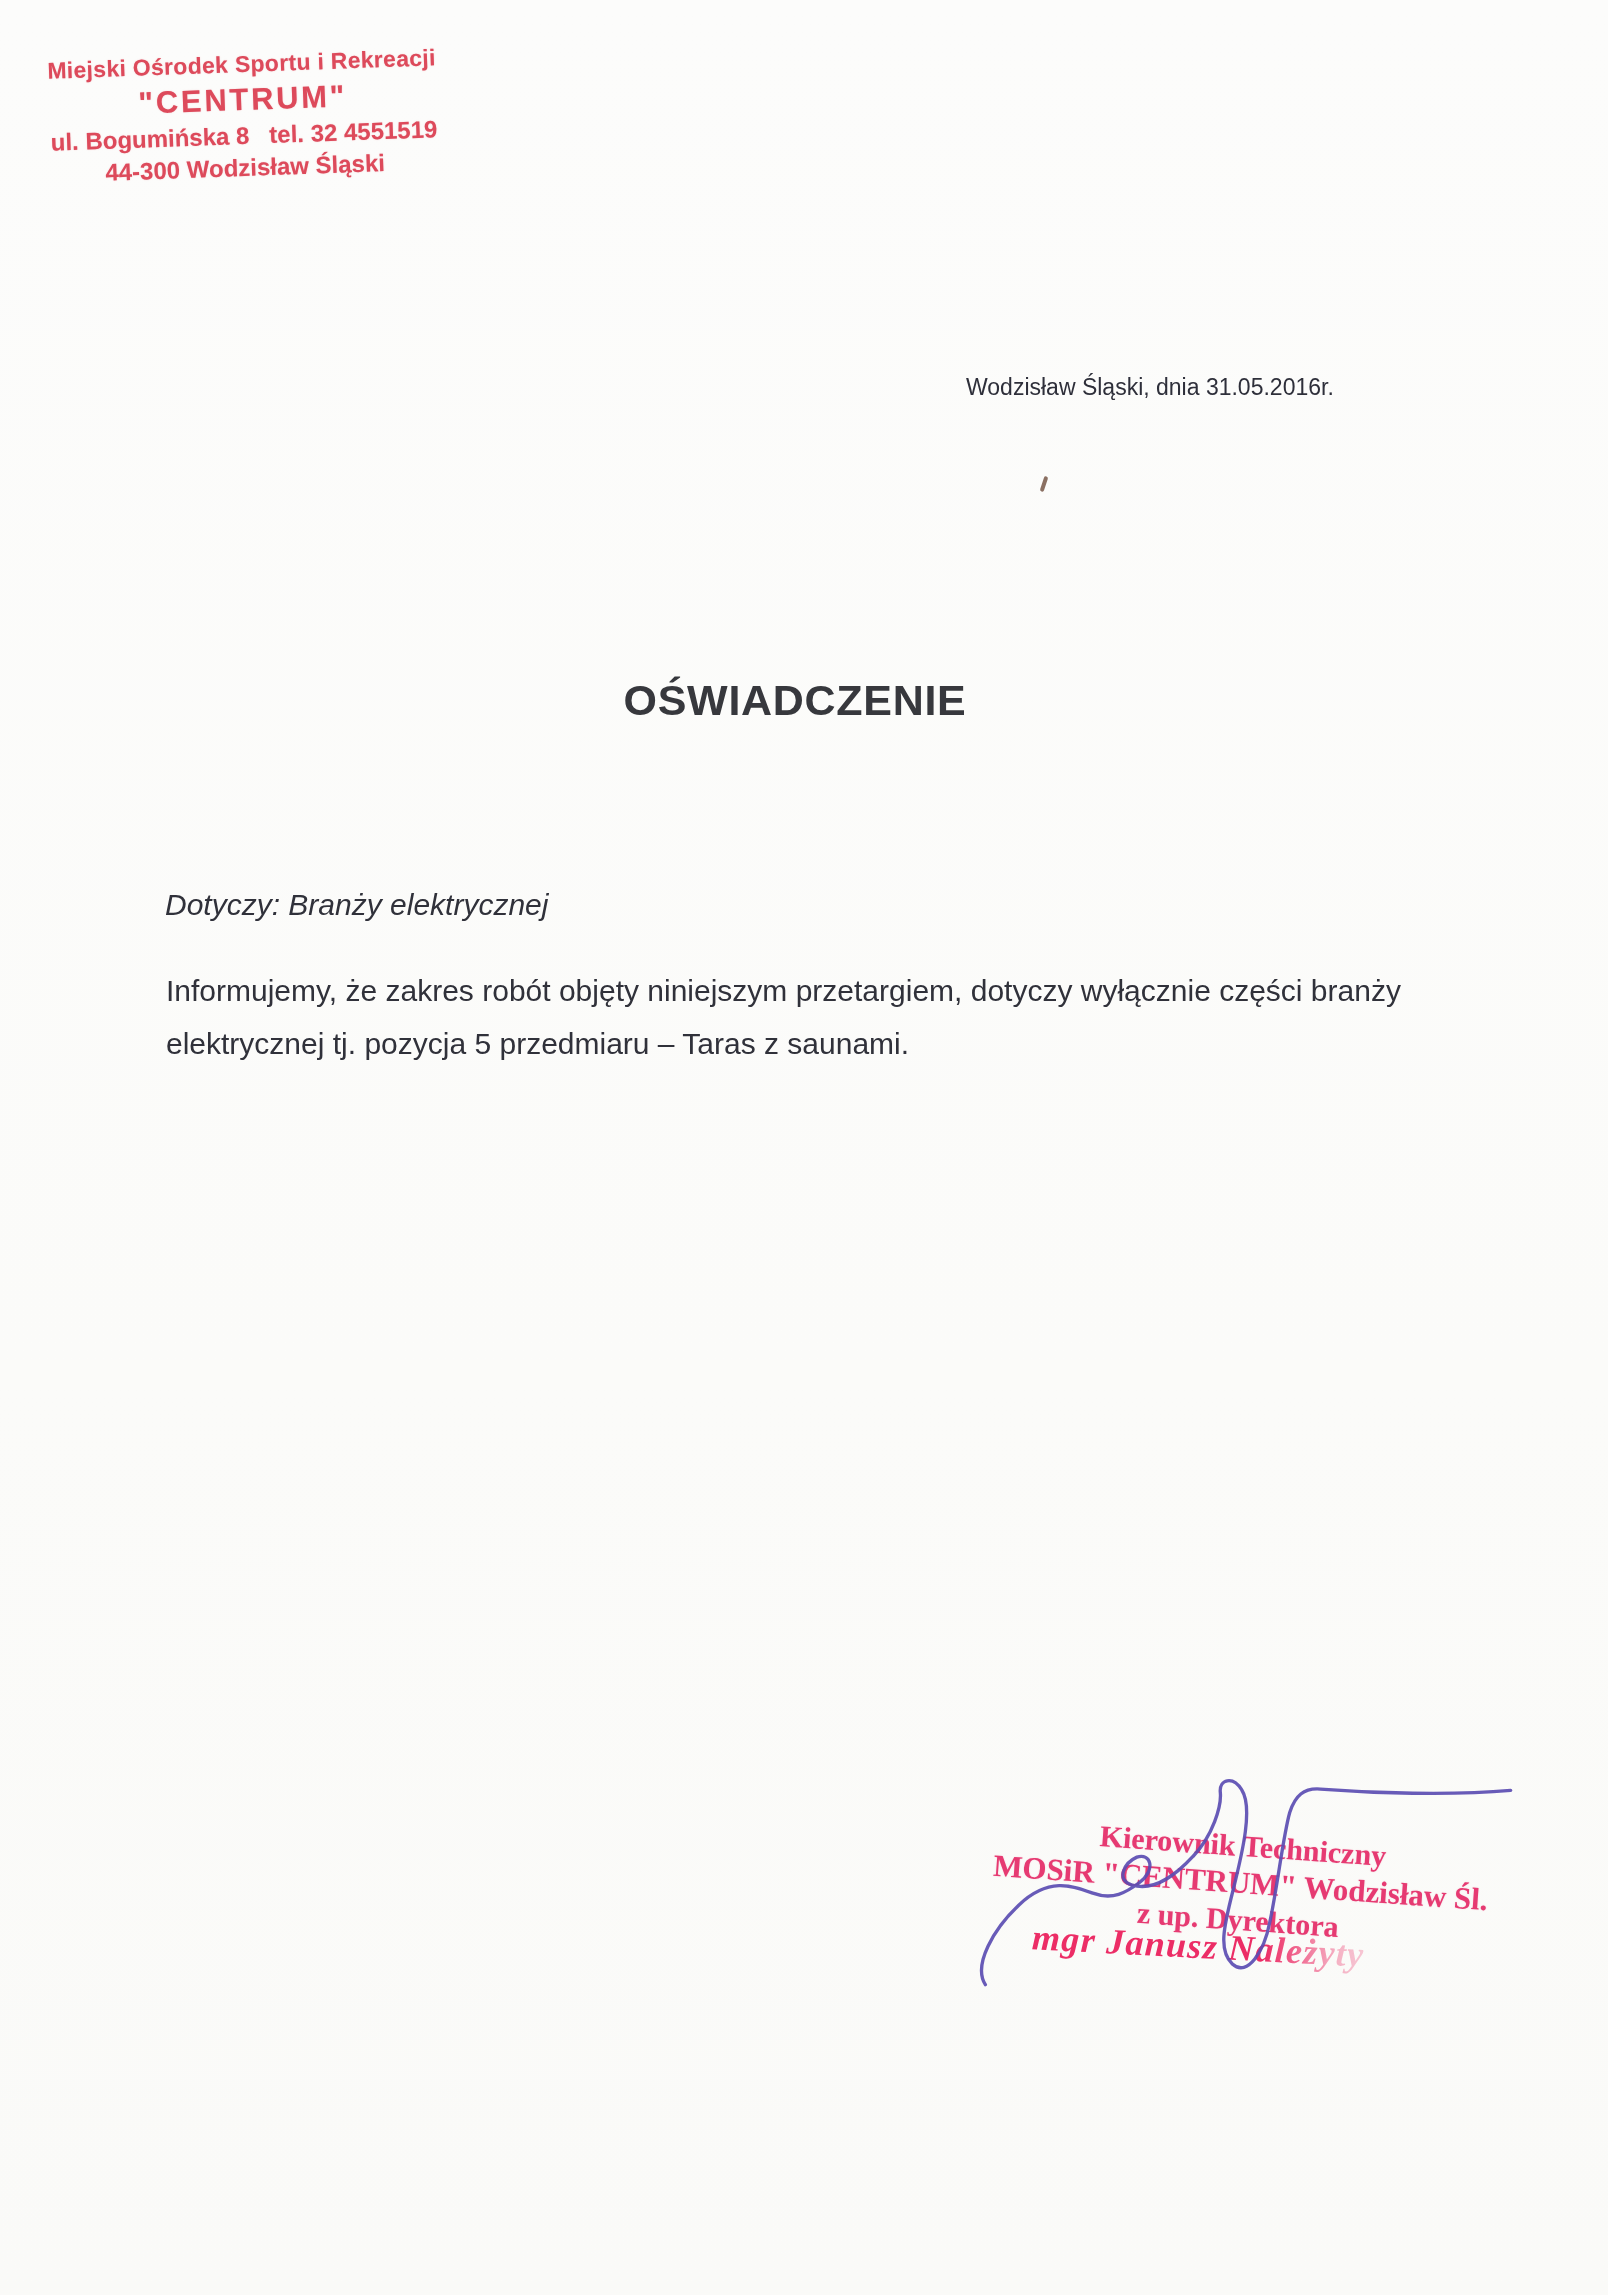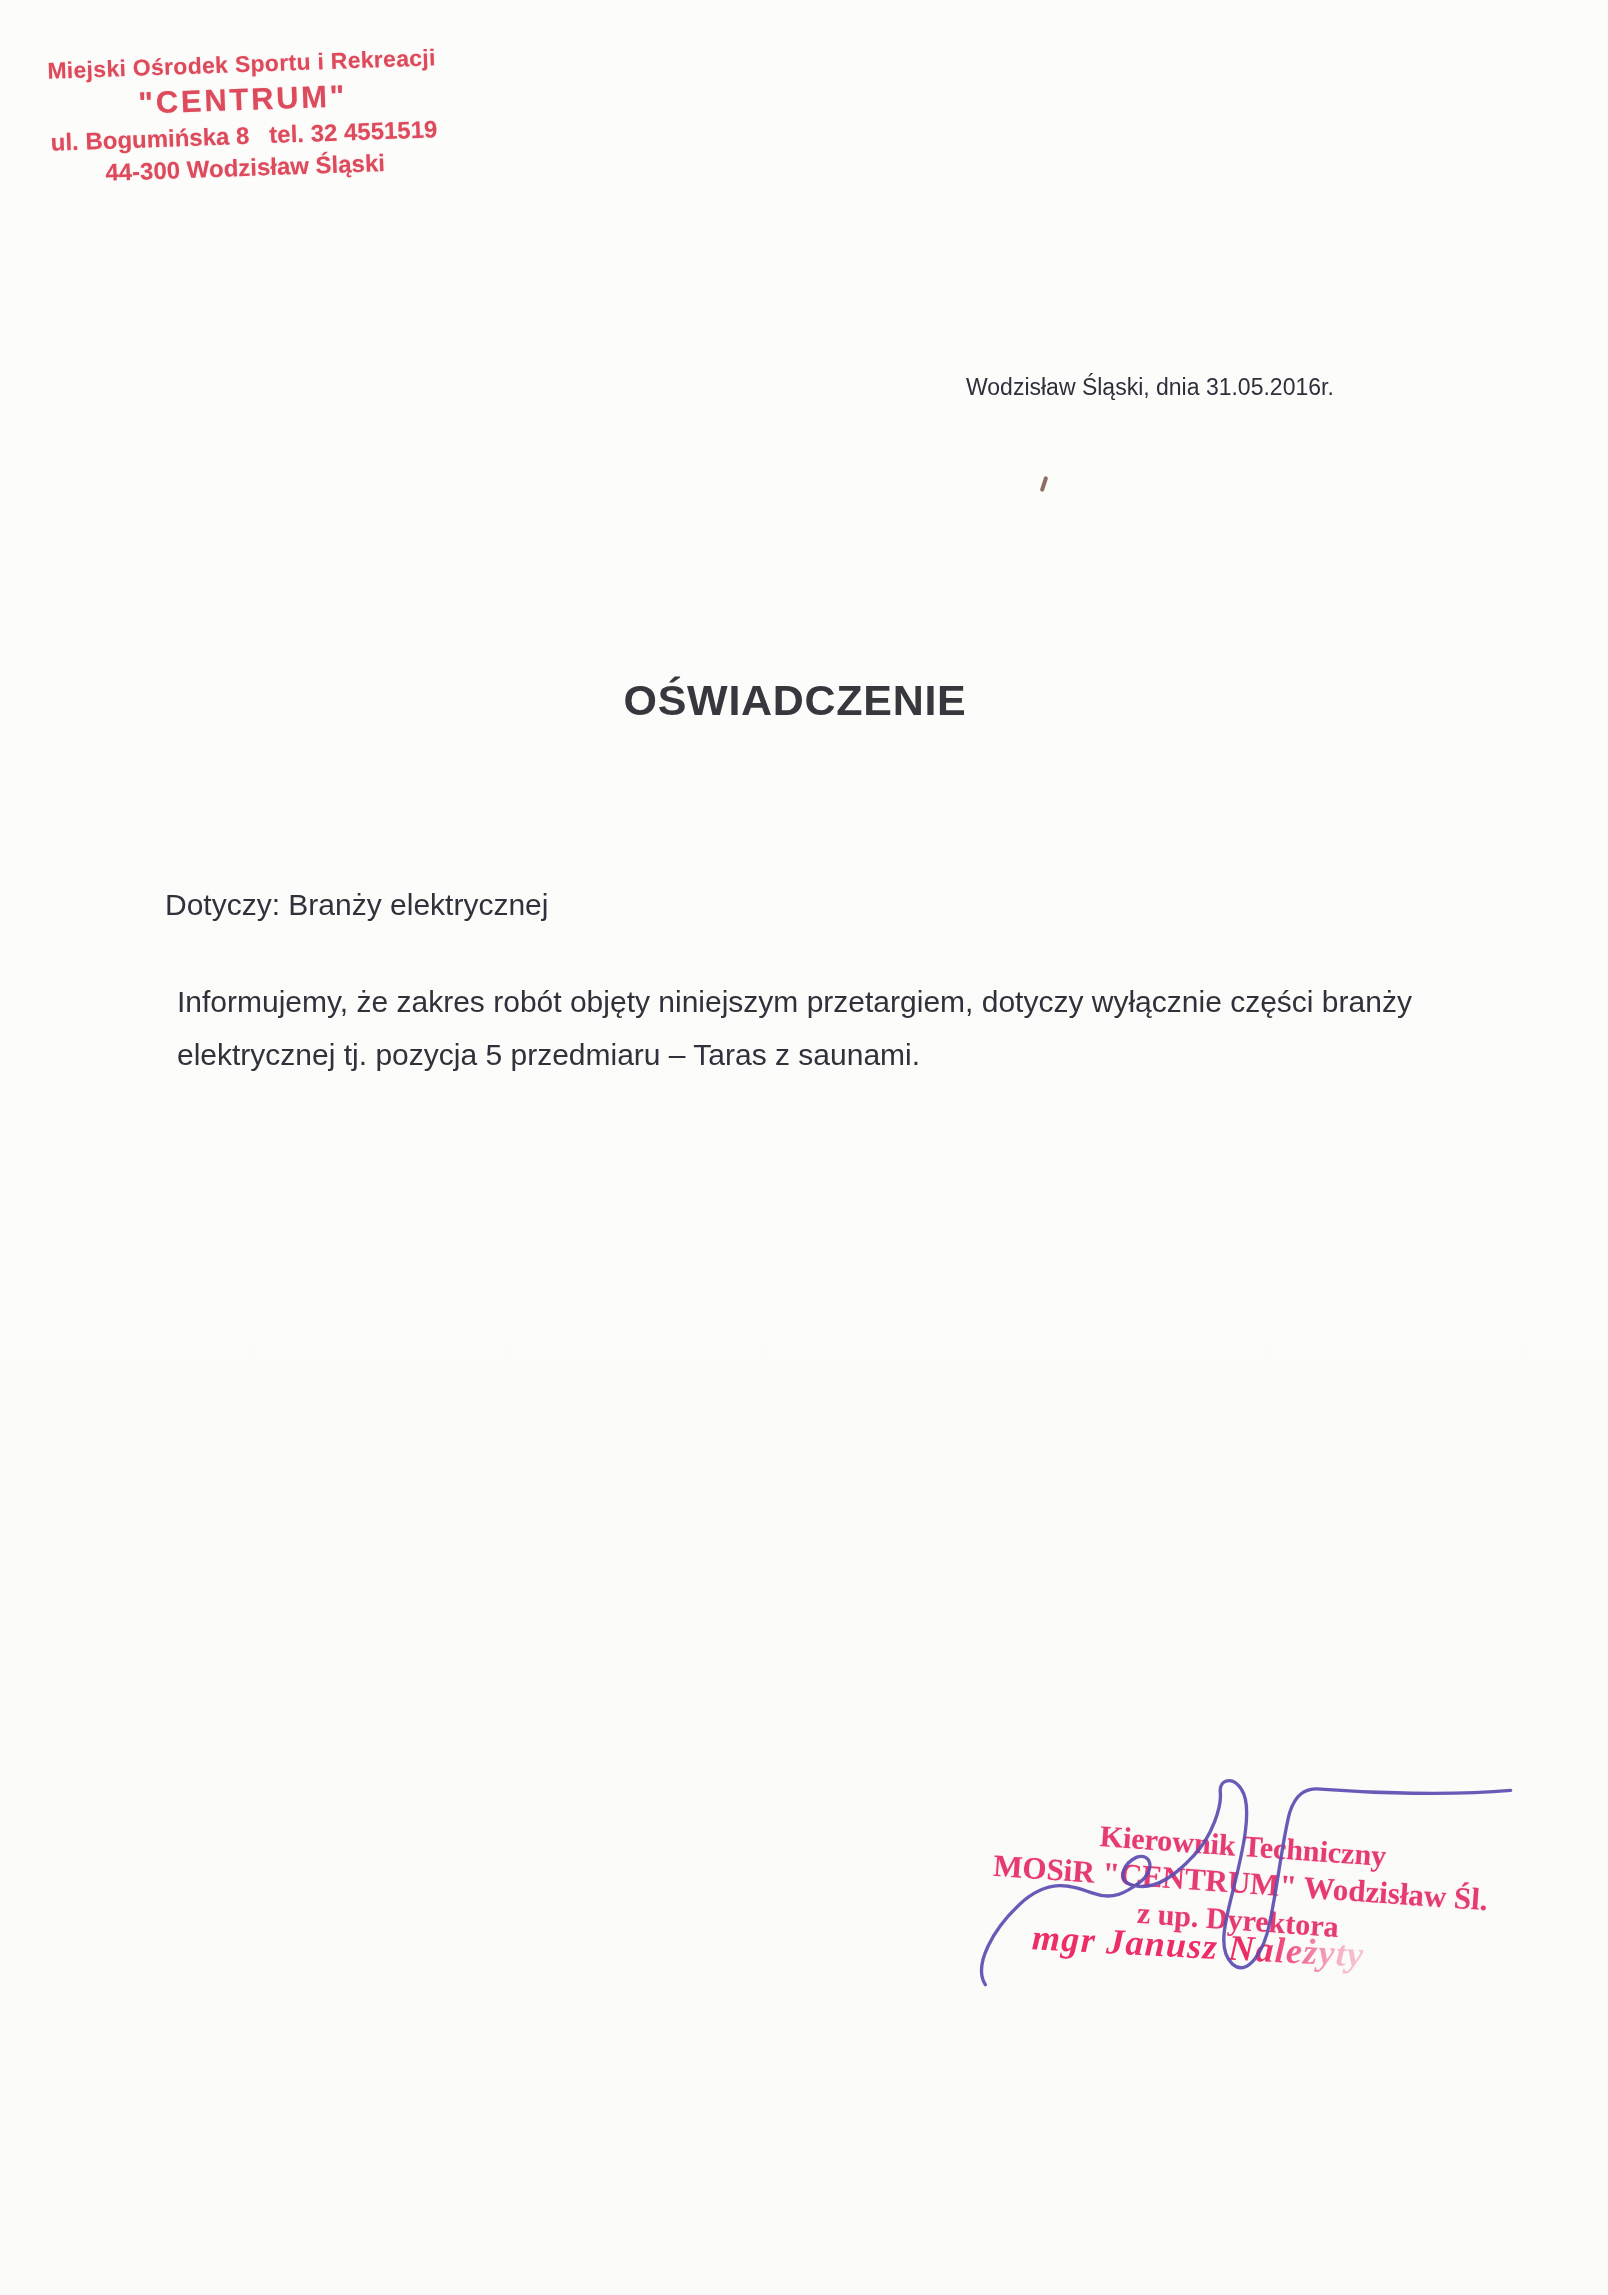--- a/index.html
+++ b/index.html
@@ -42,24 +42,24 @@
   .title{
     position:absolute;left:0;top:676px;width:1590px;margin:0;
     text-align:center;
     font-size:43px;font-weight:700;letter-spacing:0.7px;
     color:#37383d;
   }
 
   
   .subject{
     position:absolute;left:165px;top:888px;
-    font-size:30px;color:#30313a;
+    font-size:30px;color:#30313a;font-style:italic;
   }
   .para{
-    position:absolute;left:165px;top:963px;width:1389px;margin:12px;
+    position:absolute;left:165px;top:963px;width:1389px;margin:1px;
     font-size:30px;line-height:53px;color:#30313a;
   }
   .para .pline{display:block;}
 
   
   .stamp-bottom{
     position:absolute;left:970px;top:1827px;width:541px;
     transform:rotate(4deg);transform-origin:center;
     text-align:center;
     font-family:"Liberation Serif", serif;

